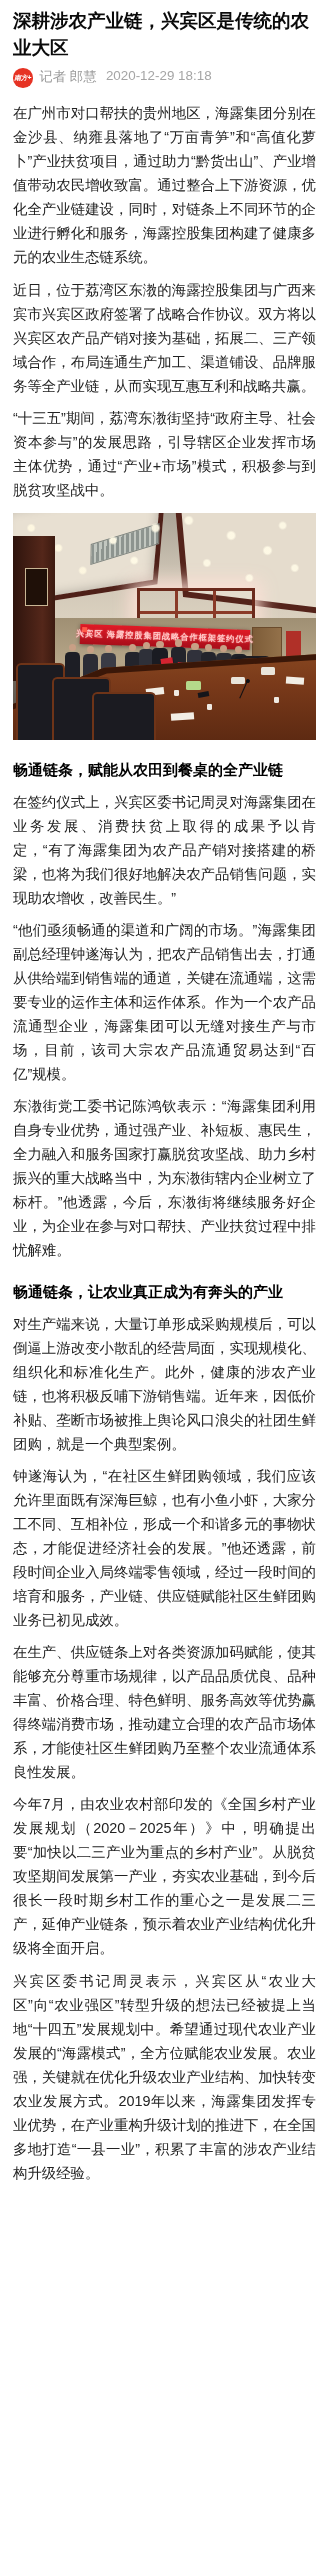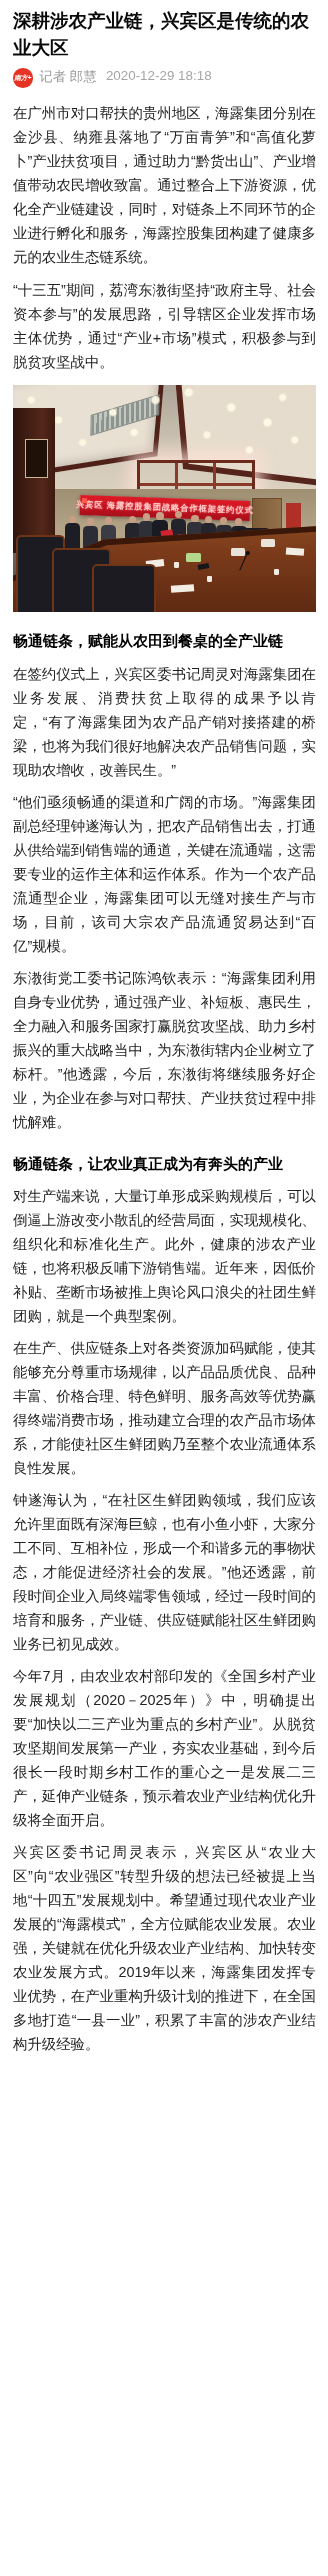--- a/index.html
+++ b/index.html
@@ -68,20 +68,21 @@
 
   <h1 class="title">深耕涉农产业链，兴宾区是传统的农业大区</h1>
 
   <div class="byline">
     <span class="logo">南方+</span>
     <span class="reporter">记者 郎慧</span>
     <span class="time">2020-12-29 18:18</span>
   </div>
 
   <p class="body-p">在广州市对口帮扶的贵州地区，海露集团分别在金沙县、纳雍县落地了“万亩青笋”和“高值化萝卜”产业扶贫项目，通过助力“黔货出山”、产业增值带动农民增收致富。通过整合上下游资源，优化全产业链建设，同时，对链条上不同环节的企业进行孵化和服务，海露控股集团构建了健康多元的农业生态链系统。</p>
+  <p class="body-p">近日，位于荔湾区东漖的海露控股集团与广西来宾市兴宾区政府签署了战略合作协议。双方将以兴宾区农产品产销对接为基础，拓展二、三产领域合作，布局连通生产加工、渠道铺设、品牌服务等全产业链，从而实现互惠互利和战略共赢。</p>
   <p class="body-p">“十三五”期间，荔湾东漖街坚持“政府主导、社会资本参与”的发展思路，引导辖区企业发挥市场主体优势，通过“产业+市场”模式，积极参与到脱贫攻坚战中。</p>
 
   <figure class="photo">
     <div class="ph ph-ceiling"></div>
     <div class="ph ph-coffer-a"></div>
     <div class="ph ph-coffer-b"></div>
     <div class="ph ph-vent"></div>
     <div class="ph ph-lightbox"></div>
     <div class="ph ph-lights"></div>
     <div class="ph ph-wall"></div>
@@ -138,19 +139,19 @@
 
   <h2 class="subhead">畅通链条，赋能从农田到餐桌的全产业链</h2>
 
   <p class="body-p">在签约仪式上，兴宾区委书记周灵对海露集团在业务发展、消费扶贫上取得的成果予以肯定，“有了海露集团为农产品产销对接搭建的桥梁，也将为我们很好地解决农产品销售问题，实现助农增收，改善民生。”</p>
   <p class="body-p">“他们亟须畅通的渠道和广阔的市场。”海露集团副总经理钟遂海认为，把农产品销售出去，打通从供给端到销售端的通道，关键在流通端，这需要专业的运作主体和运作体系。作为一个农产品流通型企业，海露集团可以无缝对接生产与市场，目前，该司大宗农产品流通贸易达到“百亿”规模。</p>
   <p class="body-p">东漖街党工委书记陈鸿钦表示：“海露集团利用自身专业优势，通过强产业、补短板、惠民生，全力融入和服务国家打赢脱贫攻坚战、助力乡村振兴的重大战略当中，为东漖街辖内企业树立了标杆。”他透露，今后，东漖街将继续服务好企业，为企业在参与对口帮扶、产业扶贫过程中排忧解难。</p>
 
   <h2 class="subhead">畅通链条，让农业真正成为有奔头的产业</h2>
 
   <p class="body-p">对生产端来说，大量订单形成采购规模后，可以倒逼上游改变小散乱的经营局面，实现规模化、组织化和标准化生产。此外，健康的涉农产业链，也将积极反哺下游销售端。近年来，因低价补贴、垄断市场被推上舆论风口浪尖的社团生鲜团购，就是一个典型案例。</p>
+  <p class="body-p">钟遂海认为，“在社区生鲜团购领域，我们应该允许里面既有深海巨鲸，也有小鱼小虾，大家分工不同、互相补位，形成一个和谐多元的事物状态，才能促进经济社会的发展。”他还透露，前段时间企业入局终端零售领域，经过一段时间的培育和服务，产业链、供应链赋能社区生鲜团购业务已初见成效。</p>
   <p class="body-p">在生产、供应链条上对各类资源加码赋能，使其能够充分尊重市场规律，以产品品质优良、品种丰富、价格合理、特色鲜明、服务高效等优势赢得终端消费市场，推动建立合理的农产品市场体系，才能使社区生鲜团购乃至整个农业流通体系良性发展。</p>
-  <p class="body-p">钟遂海认为，“在社区生鲜团购领域，我们应该允许里面既有深海巨鲸，也有小鱼小虾，大家分工不同、互相补位，形成一个和谐多元的事物状态，才能促进经济社会的发展。”他还透露，前段时间企业入局终端零售领域，经过一段时间的培育和服务，产业链、供应链赋能社区生鲜团购业务已初见成效。</p>
   <p class="body-p">今年7月，由农业农村部印发的《全国乡村产业发展规划（2020－2025年）》中，明确提出要“加快以二三产业为重点的乡村产业”。从脱贫攻坚期间发展第一产业，夯实农业基础，到今后很长一段时期乡村工作的重心之一是发展二三产，延伸产业链条，预示着农业产业结构优化升级将全面开启。</p>
   <p class="body-p">兴宾区委书记周灵表示，兴宾区从“农业大区”向“农业强区”转型升级的想法已经被提上当地“十四五”发展规划中。希望通过现代农业产业发展的“海露模式”，全方位赋能农业发展。农业强，关键就在优化升级农业产业结构、加快转变农业发展方式。2019年以来，海露集团发挥专业优势，在产业重构升级计划的推进下，在全国多地打造“一县一业”，积累了丰富的涉农产业结构升级经验。</p>
 
 </article>
 
 
 </body></html>

